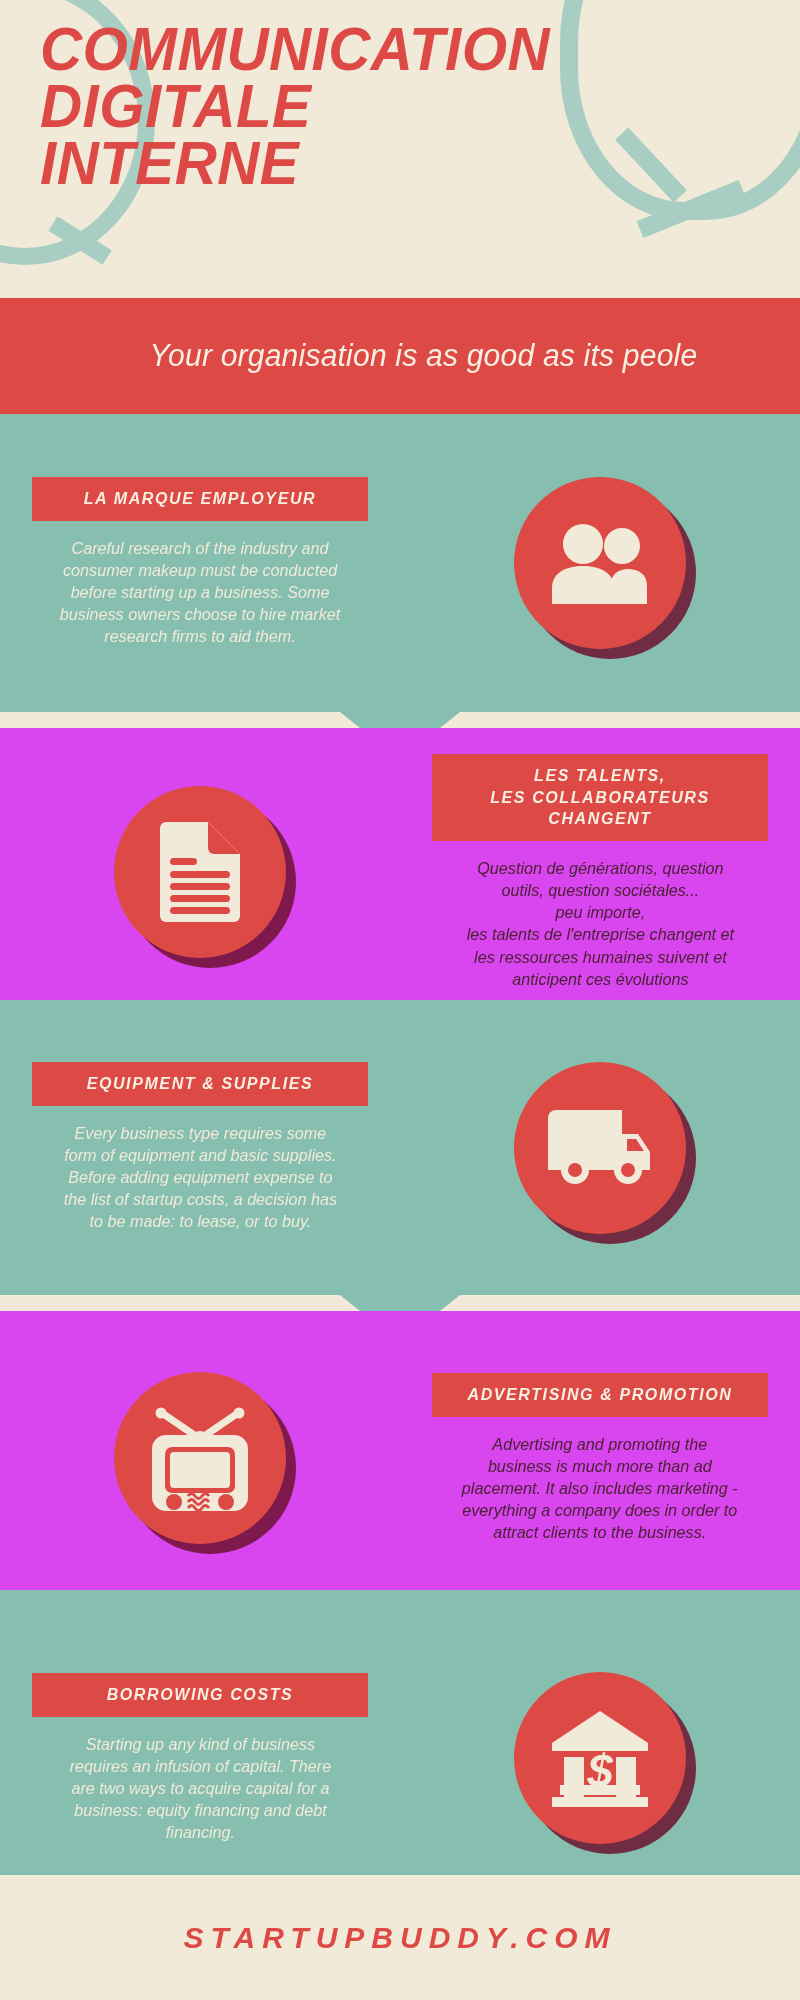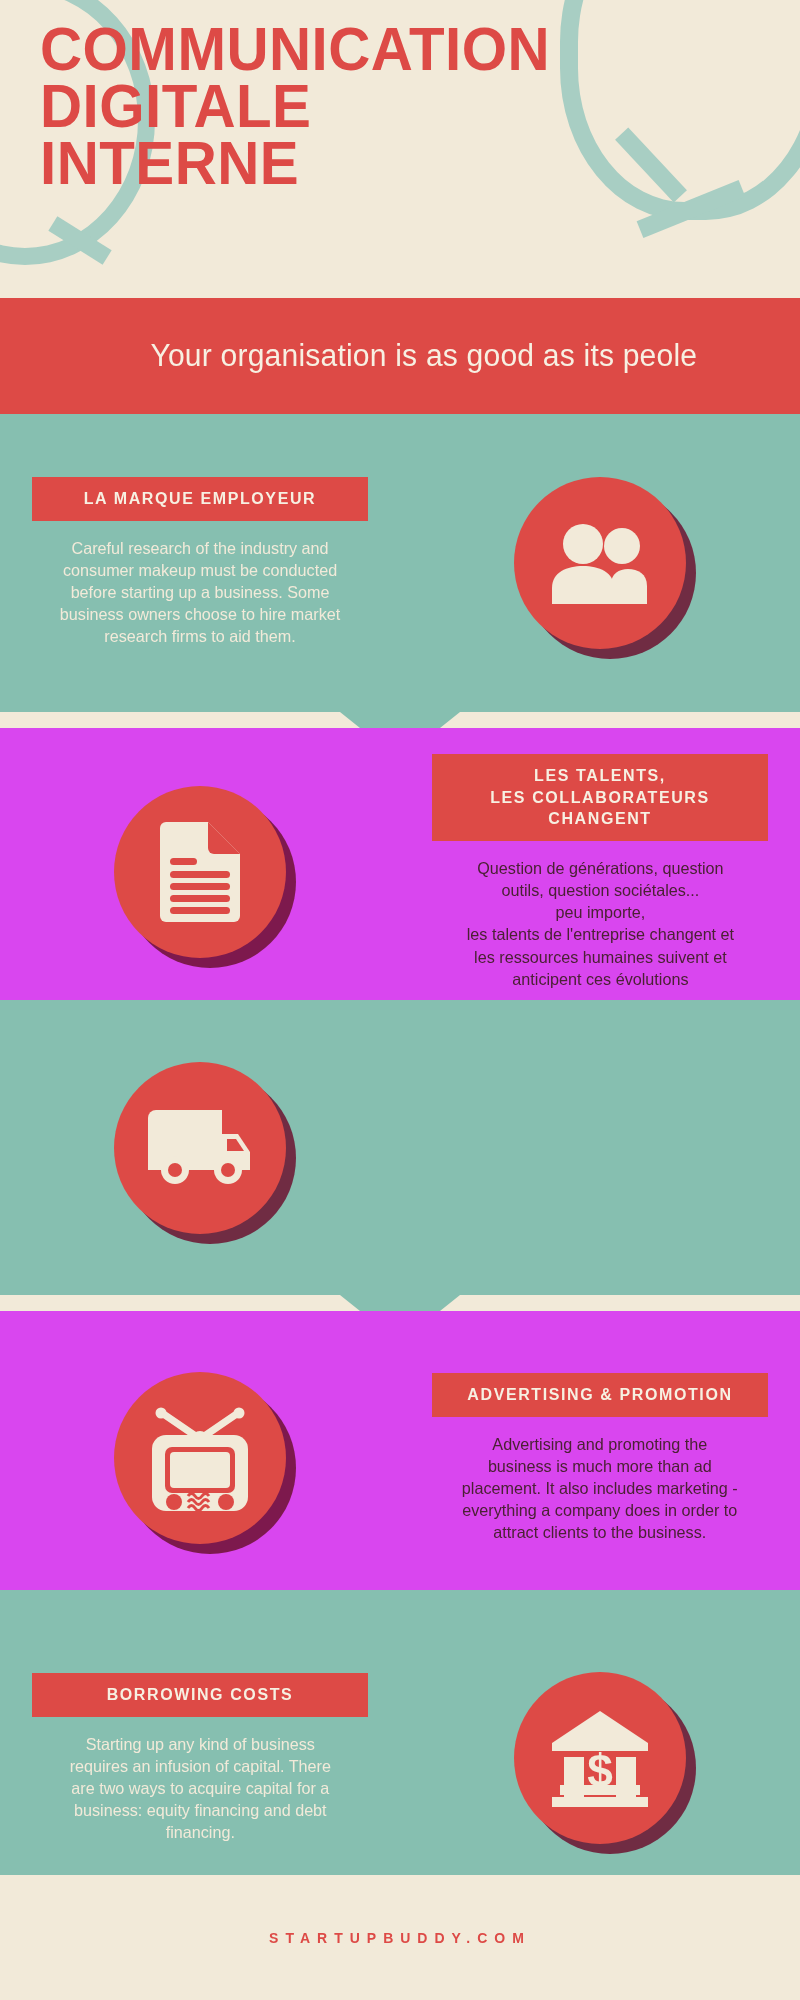--- a/index.html
+++ b/index.html
@@ -9,20 +9,21 @@
   }
   * { box-sizing: border-box; }
 
   .page {
     position: relative;
     width: 800px;
     height: 2000px;
     overflow: hidden;
     background: #f2ead9;
     font-family: "Liberation Sans", sans-serif;
+    font-style: italic;
   }
 
   
   .header {
     position: absolute;
     left: 0; top: 0;
     width: 800px;
     height: 300px;
     background: #f2ead9;
     overflow: hidden;
@@ -222,21 +223,21 @@
     top: 1875px;
     width: 800px;
     height: 125px;
     background: #f2ead9;
     display: flex;
     align-items: center;
     justify-content: center;
   }
   .footer-text {
     color: #dd4a46;
-    font-size: 14px;
+    font-size: 30px;
     font-weight: 700;
     letter-spacing: 7px;
   }
 </style>
 </head>
 <body>
 
 <div class="page">
 
   <div class="header">
@@ -314,20 +315,28 @@
 les talents de l'entreprise changent et
 les ressources humaines suivent et
 anticipent ces évolutions</div>
       </div>
     </div>
   </div>
   <div class="notch cream" style="top:1000px;"></div>
 
   <div class="band teal" style="top:1000px; height:295px;">
     <div class="row">
+      <div class="col-text">
+        <div class="label-box">EQUIPMENT &amp; SUPPLIES</div>
+        <div class="body-text on-teal">Every business type requires some
+form of equipment and basic supplies.
+Before adding equipment expense to
+the list of startup costs, a decision has
+to be made: to lease, or to buy.</div>
+      </div>
       <div class="col-icon">
         <div class="icon-wrap">
           <div class="icon-shadow"></div>
           <div class="icon-circle">
             <svg width="104" height="80" viewBox="0 0 104 80" aria-hidden="true">
               <path d="M0 10 a8 8 0 0 1 8 -8 H74 V62 H0 Z" fill="#f2ead9"></path>
               <path d="M74 26 H90 L102 44 V62 H74 Z" fill="#f2ead9"></path>
               <path d="M79 31 H88 L96 43 H79 Z" fill="#dd4a46"></path>
               <circle cx="27" cy="62" r="14" fill="#f2ead9"></circle>
               <circle cx="27" cy="62" r="7" fill="#dd4a46"></circle>

